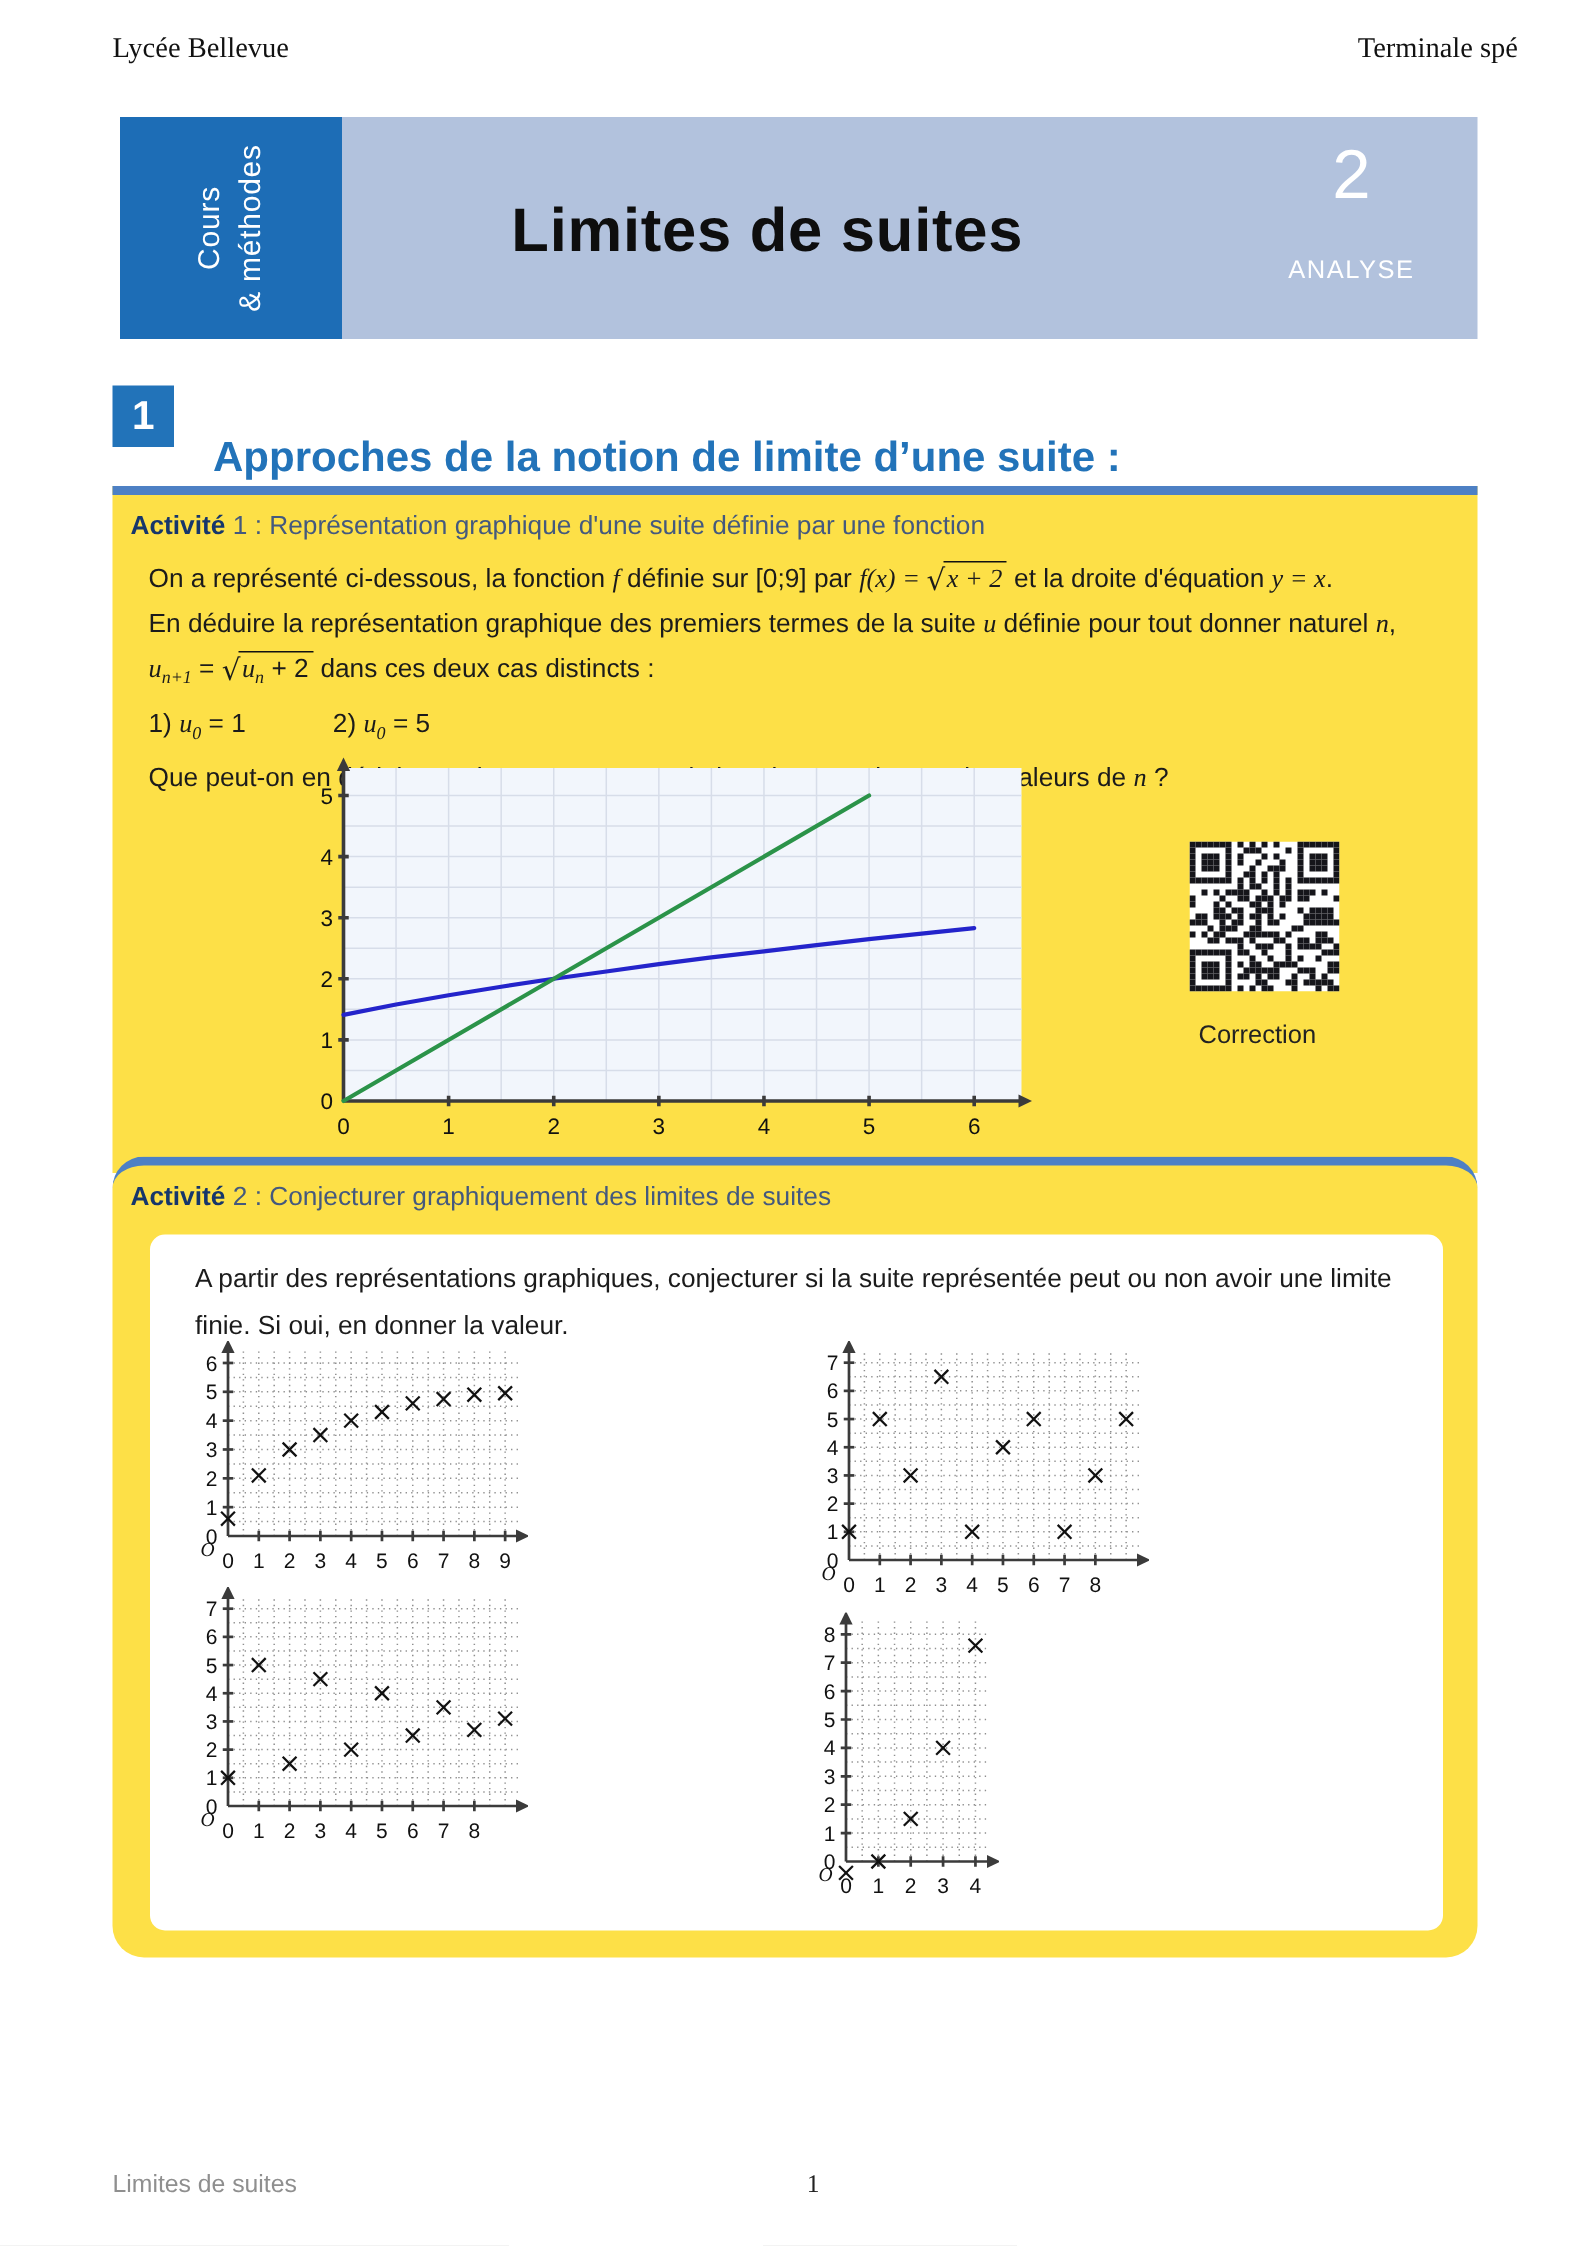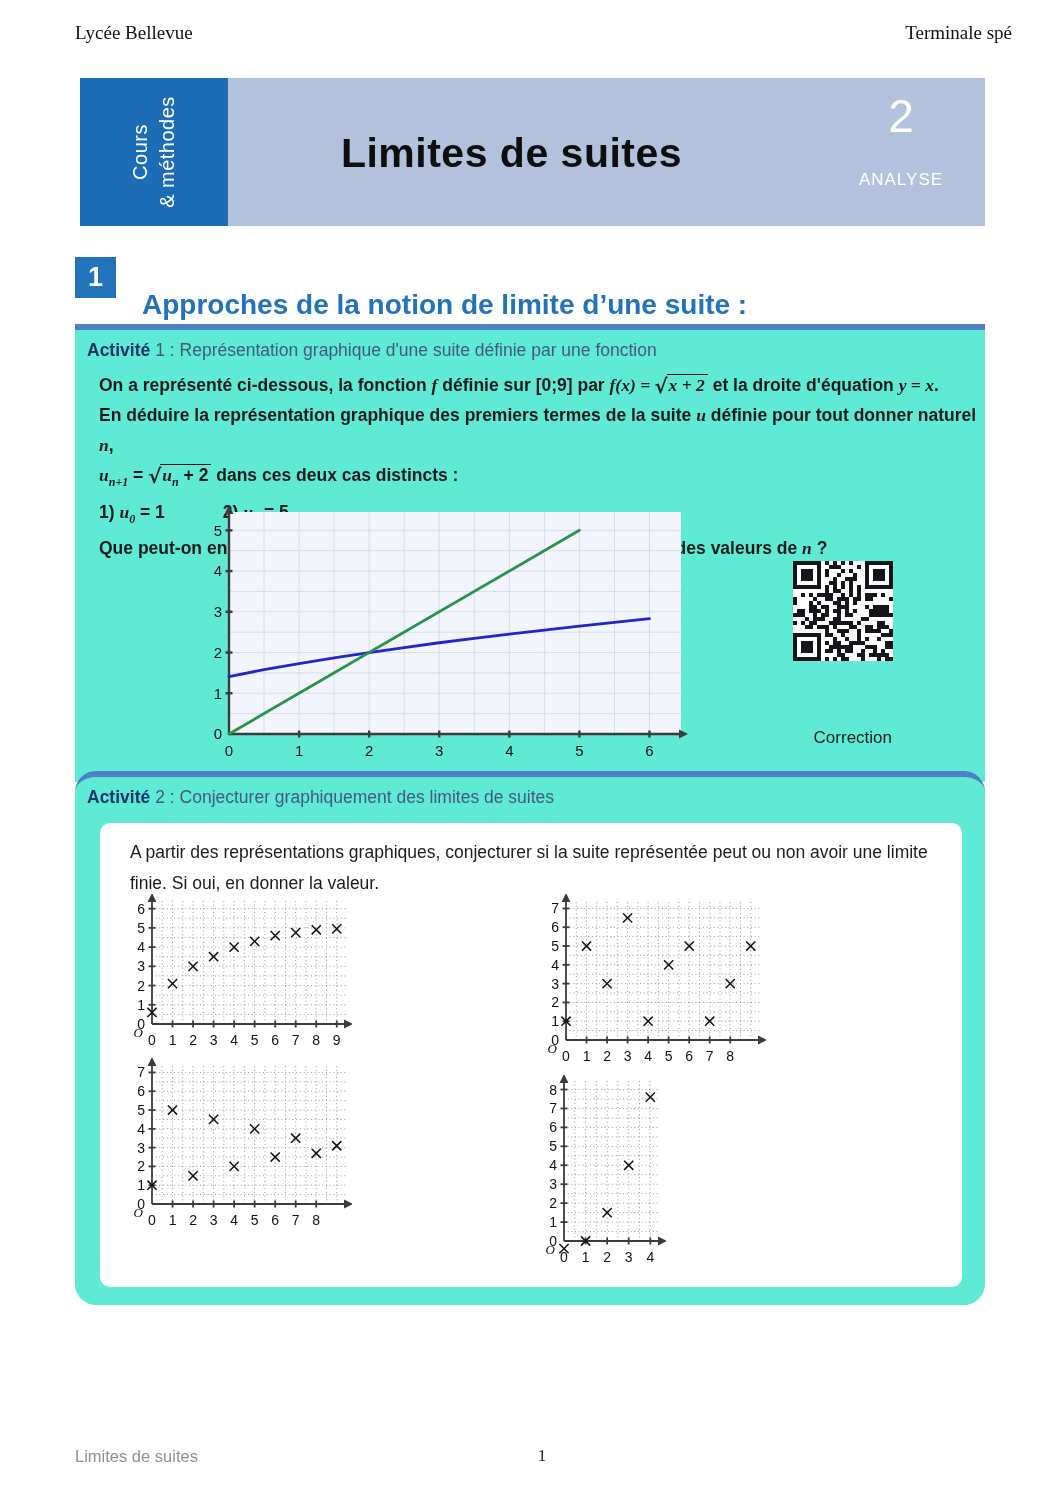--- a/index.html
+++ b/index.html
@@ -17,37 +17,37 @@
   .banner-title{position:absolute;left:148px;right:190px;top:52px;text-align:center;
         font-size:41px;font-weight:bold;color:#0e0e0e;letter-spacing:.5px;}
   .banner-num{position:absolute;right:28px;top:12px;width:112px;text-align:center;color:#fff;}
   .banner-num .n{font-size:46px;line-height:52px;}
   .banner-num .t{font-size:17px;margin-top:28px;letter-spacing:1px;}
   
   .sec-num{position:absolute;left:75px;top:257px;width:41px;height:41px;background:#2273b9;color:#fff;
         font-size:27px;font-weight:bold;display:flex;align-items:center;justify-content:center;}
   .sec-title{position:absolute;left:142px;top:262px;font-size:28px;font-weight:bold;color:#2273b9;margin-top:27px;}
   
-  .card{position:absolute;left:75px;width:910px;background:#5eead4;border-top:6px solid #4d80c4;}
+  .card{position:absolute;left:75px;width:910px;background:#fde047;border-top:6px solid #4d80c4;}
   .card1{top:324px;height:452px;}
   .card2{top:771px;height:528px;border-radius:21px;}
   .card-title{position:absolute;left:12px;top:10px;font-size:17.5px;color:#44597e;}
   .card-title b{color:#16366b;margin-right:5px;}
   .body{position:absolute;left:24px;top:40px;width:880px;font-size:17.5px;line-height:30px;color:#1b1b1b;}
-  .body .line{display:block;font-weight:bold;}
+  .body .line{display:block;}
   .mi{font-family:"Liberation Serif",serif;font-style:italic;}
   sub.mi{font-size:12px;}
   .rsym{display:inline-block;font-size:1.12em;line-height:1;transform:translateY(2px);margin-right:-1px;
         font-family:"DejaVu Sans",sans-serif;font-style:normal;}
   .rad{display:inline-block;border-top:1.5px solid #111;padding:0 3px 0 2px;line-height:1.25;}
   .gap{display:inline-block;width:58px;}
   .fig{position:absolute;}
   .fig svg{display:block;}
   .qr{position:absolute;left:718px;top:231px;width:100px;height:100px;}
-  .corr{position:absolute;left:657px;top:350px;width:160px;text-align:right;font-size:17px;color:#222;margin-top:48px;}
+  .corr{position:absolute;left:724px;top:350px;width:160px;text-align:left;font-size:17px;color:#222;}
   .inner{position:absolute;left:25px;top:46px;width:862px;height:464px;background:#fff;border-radius:10px;}
   .body2{position:absolute;left:30px;top:14px;width:810px;font-size:17.5px;line-height:31px;color:#1b1b1b;}
   
   .ftr-left{position:absolute;left:75px;top:1447px;font-size:16.5px;color:#8f8f8f;}
   .ftr-page{position:absolute;left:0;right:0;top:1446px;text-align:center;
         font-family:"Liberation Serif",serif;font-size:17px;color:#222;}
 </style>
 </head>
 <body>
 

